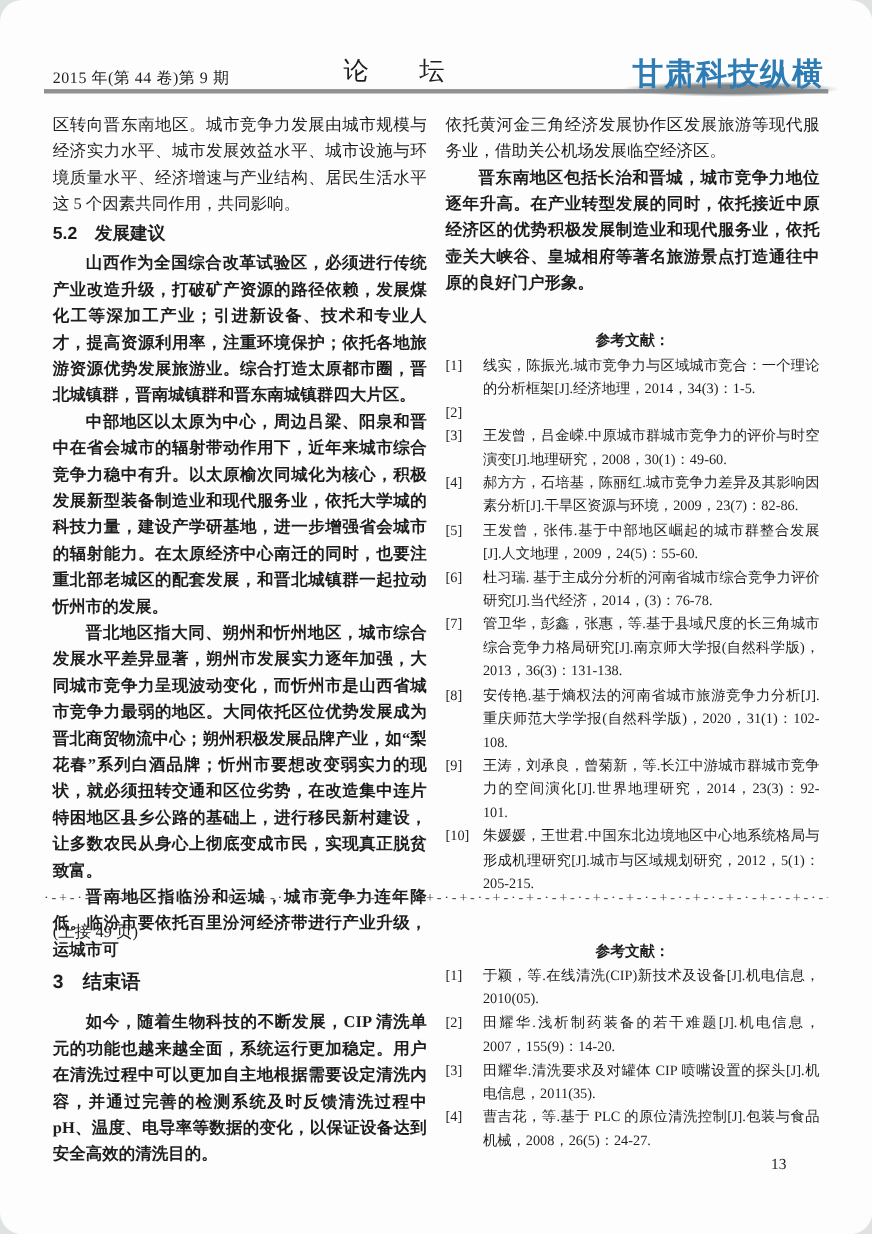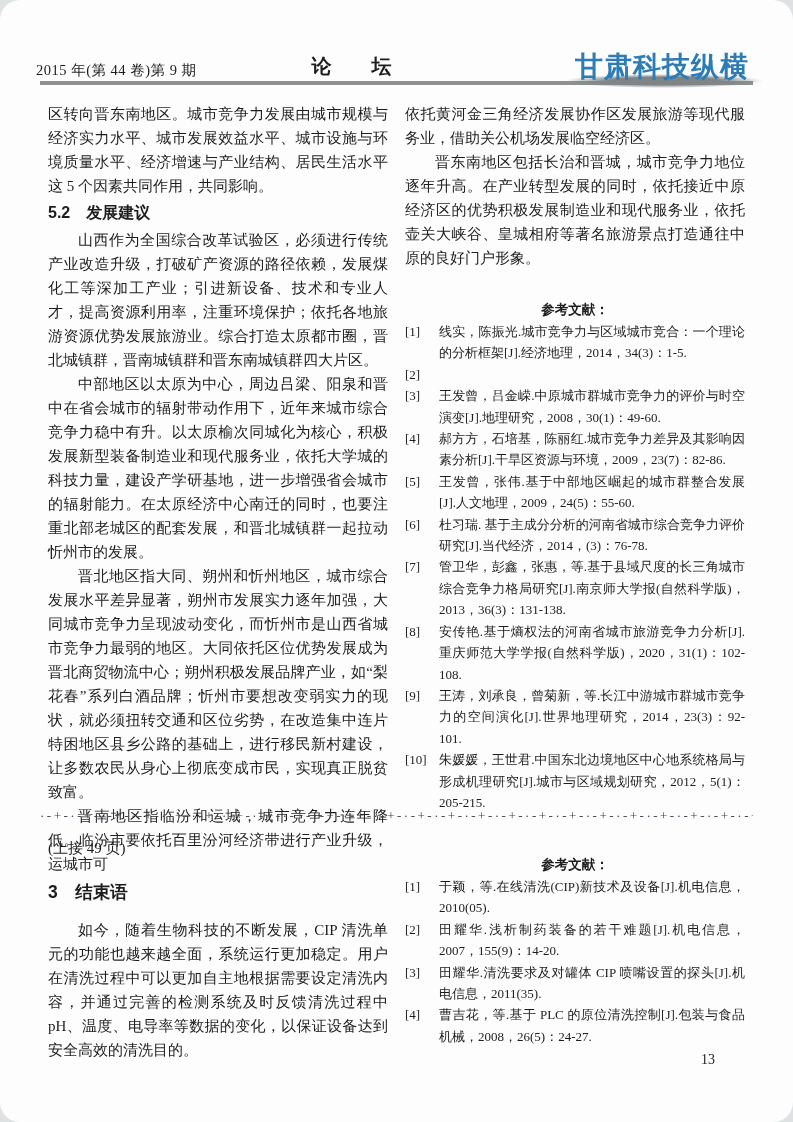--- a/index.html
+++ b/index.html
@@ -7,36 +7,36 @@
     position: relative;
     width: 793px; height: 1122px;
     background: #fdfdfd;
     border-radius: 20px;
     overflow: hidden;
     font-family: "Liberation Serif", "DejaVu Serif", serif;
     color: #1d1d1d;
     margin: 0 auto;
   }
   
-  .header { position: absolute; top: 46px; left: 36px; right: 40px; height: 42px; }
+  .header { position: absolute; top: 46px; left: 48px; right: 40px; height: 42px; }
   .issue-info { position: absolute; left: 0; bottom: 8px; font-size: 14.5px; letter-spacing: .5px; }
   .column-title { position: absolute; left: 44%; transform: translateX(-50%); bottom: 8px;
-    font-size: 20px; font-weight: bold; }
+    font-size: 23px; font-weight: normal; }
   .rule { position: absolute; top: 81px; left: 40px; width: 713px; height: 4px; background: #8e9091; z-index: 1; }
   .logo-wrap { position: absolute; right: 4px; top: 2px; z-index: 2; }
   .logo-shadow { position: absolute; left: -10px; right: -14px; top: 26px; height: 14px;
     background: radial-gradient(ellipse closest-side, #7f8486 55%, rgba(127,132,134,0) 100%);
     border-radius: 50%; z-index: -1; }
   .logo-text { font-family: "Liberation Sans", "DejaVu Sans", sans-serif;
     font-weight: bold; font-size: 28px; letter-spacing: 1px; }
   
   .columns { position: absolute; top: 102px; left: 48px; width: 698px; display: flex; gap: 17px; }
   .col { width: 340px; }
   .col p { margin: 0; text-align: justify; font-size: 15px; line-height: 24px; }
-  p.indent { text-indent: 2em; }
+  p.indent { text-indent: 2em; font-weight: bold; }
   .sub-heading { margin: 3px 0 3px; font-size: 16px; line-height: 24px; font-weight: bold;
     font-family: "Liberation Sans", "DejaVu Sans", sans-serif; }
   .refs { margin-top: 29px; }
   .refs-title { font-weight: bold; font-size: 13.5px; line-height: 22px;
     font-family: "Liberation Sans", "DejaVu Sans", sans-serif; text-align: center; }
   .ref { display: flex; font-size: 13px; line-height: 21.4px; }
   .ref .num { flex: 0 0 34px; }
   .ref .txt { flex: 1; text-align: justify; }
   
   .separator { position: absolute; top: 808px; left: 40px; width: 713px; height: 17px;

